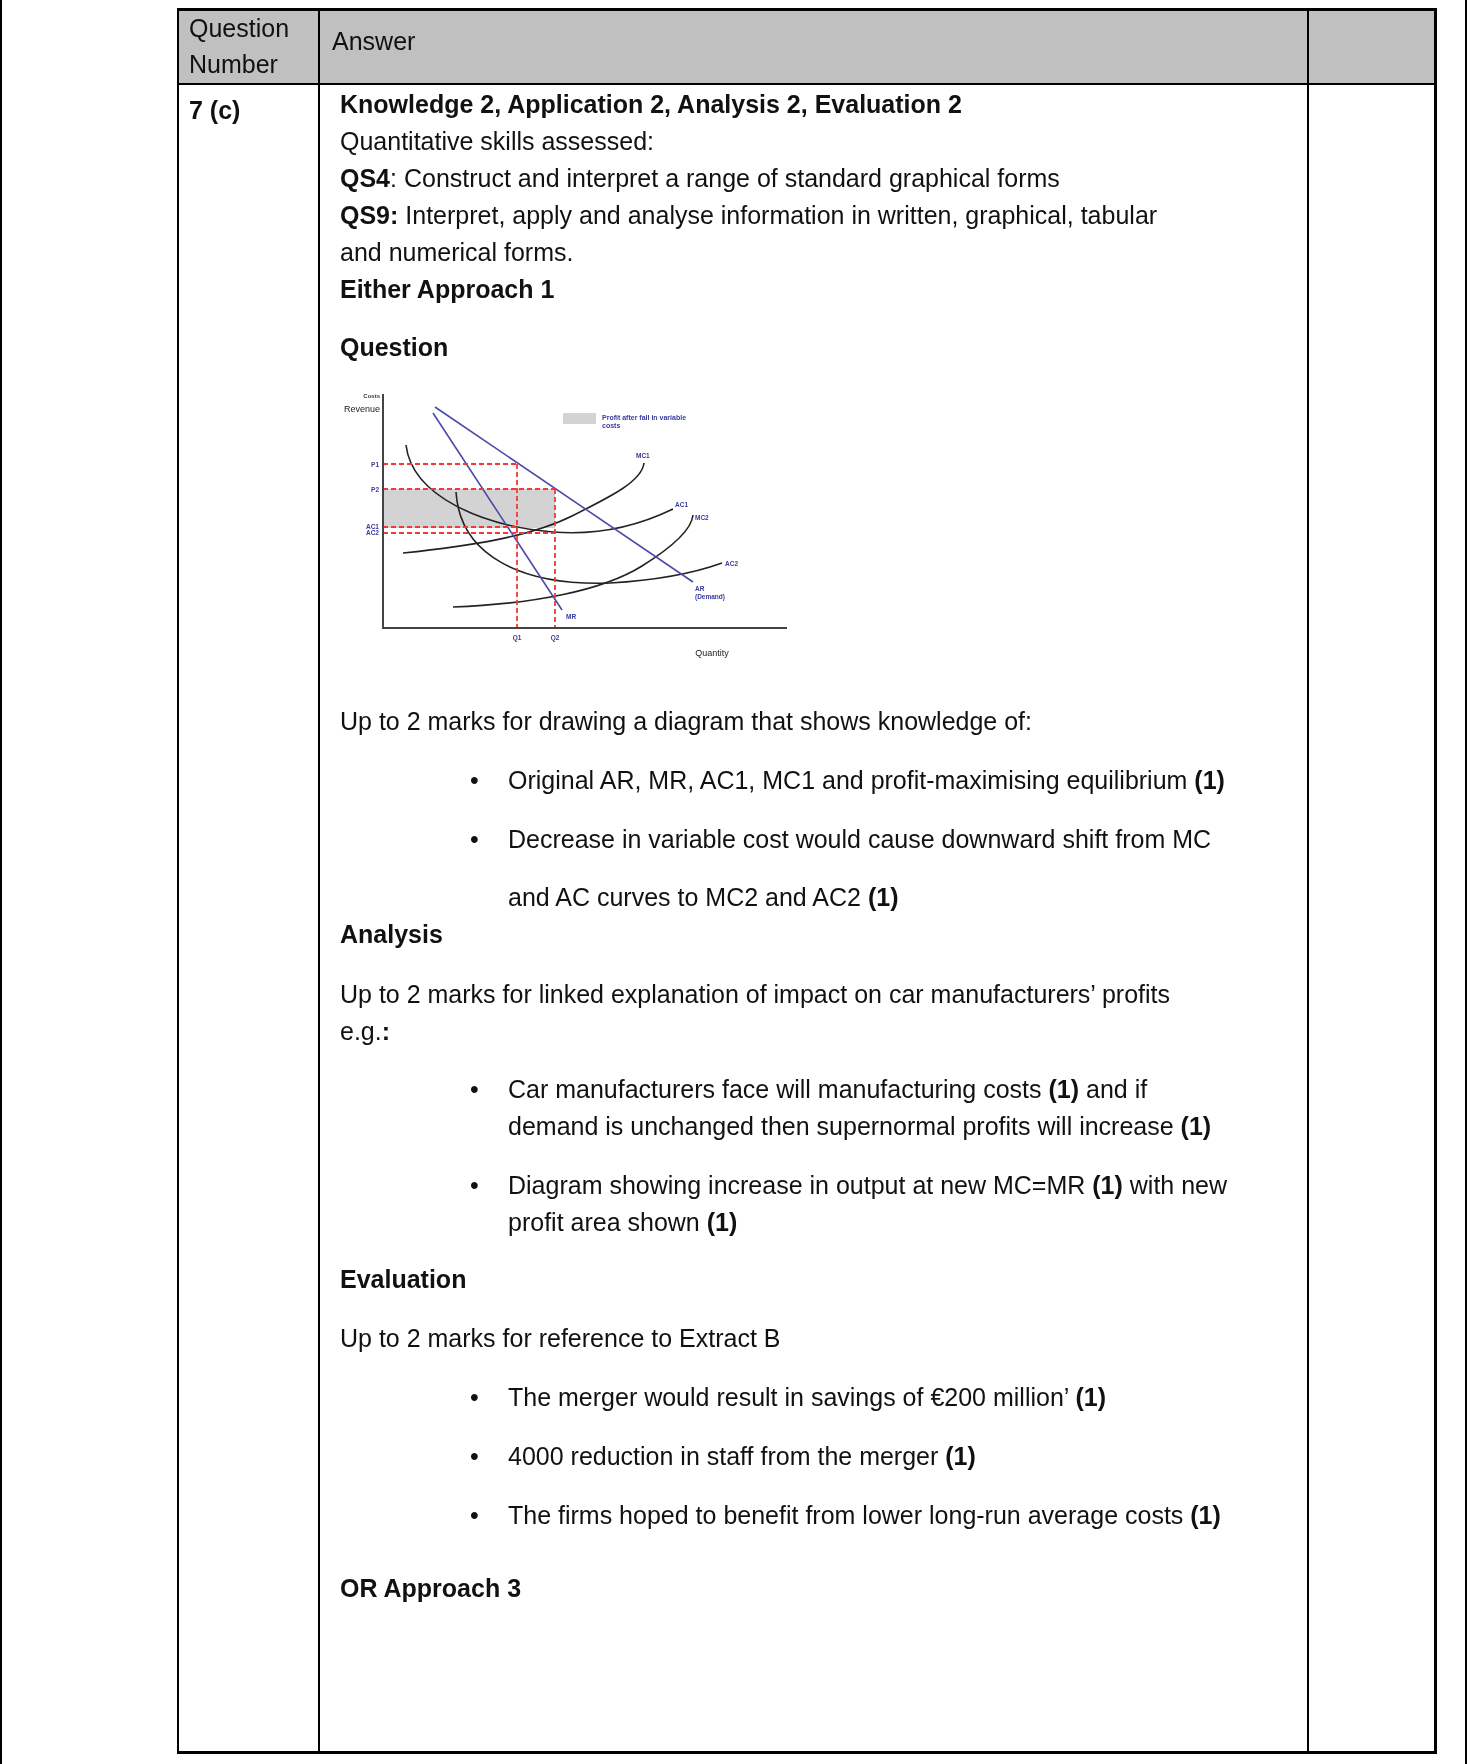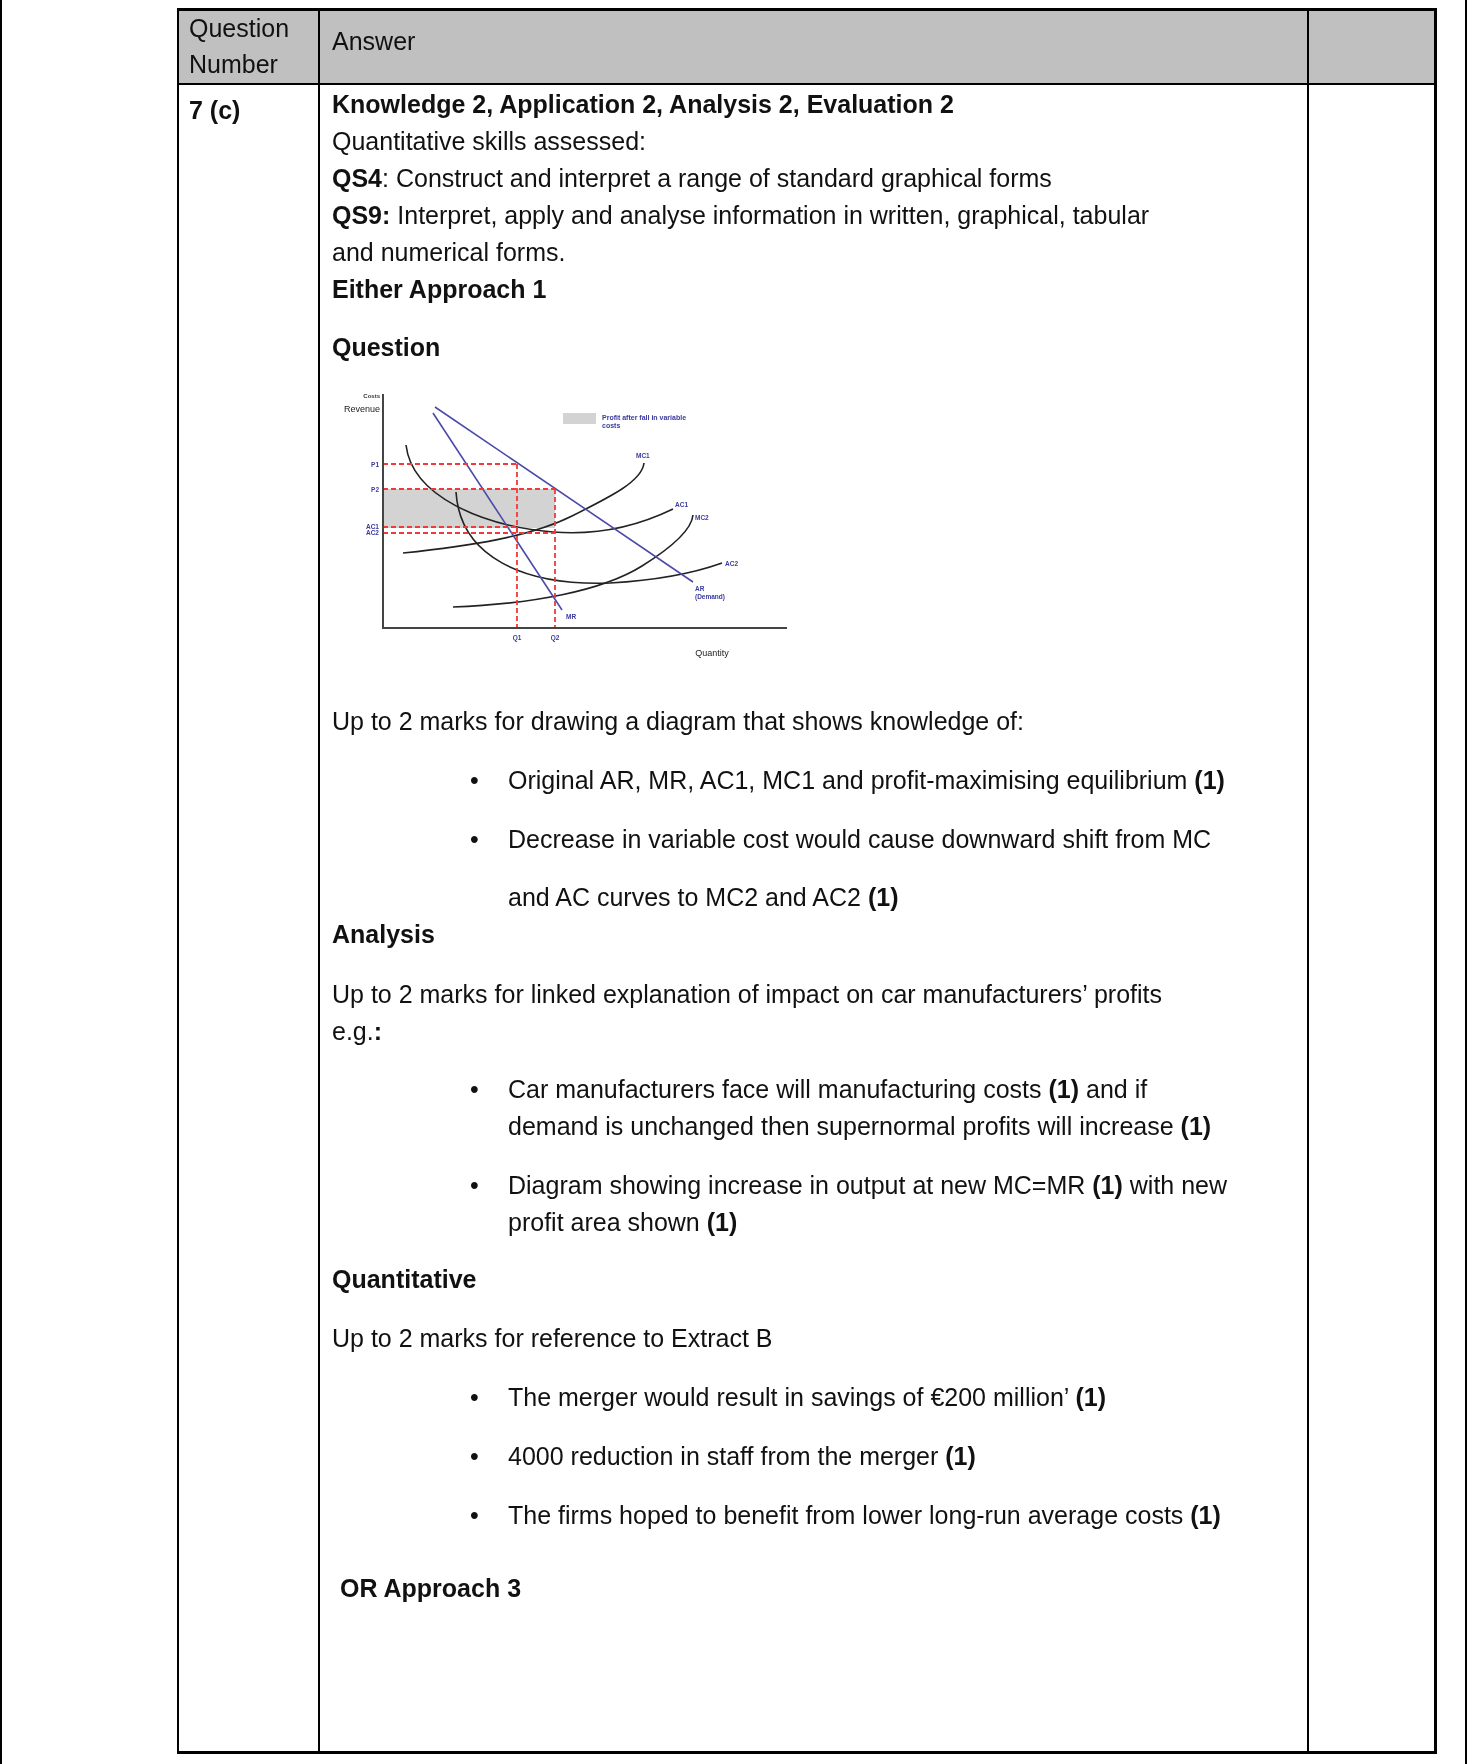--- a/index.html
+++ b/index.html
@@ -15,21 +15,21 @@
   .vline { position: absolute; background: #000; }
 
   .hdr-bg { position: absolute; left: 0; top: 0; width: 1260px; height: 76px; background: #c0c0c0; }
 
   .cell-text { position: absolute; font-size: 25px; line-height: 37px; white-space: nowrap; }
   .hdr-q { left: 12px; top: 2px; line-height: 36px; }
   .hdr-a { left: 155px; top: 15px; line-height: 36px; }
   .qnum { left: 12px; top: 84px; font-weight: bold; }
 
   .content { position: absolute; left: 155px; top: 78px; width: 975px; }
-  .line { position: absolute; left: 0; font-size: 25px; line-height: 37px; white-space: nowrap; }
+  .line { position: absolute; left: 8px; font-size: 25px; line-height: 37px; white-space: nowrap; }
   .b { font-weight: bold; }
   .bullet { position: absolute; font-size: 25px; line-height: 37px; }
   .bullet .dot { position: absolute; left: 0; top: 0; width: 30px; }
   .bullet .txt { position: absolute; left: 38px; top: 0; white-space: nowrap; }
 
   .diagram { position: absolute; left: 0; top: 0; }
   .diagram svg text { font-family: "Liberation Sans", sans-serif; }
 </style>
 </head>
 <body>
@@ -139,21 +139,21 @@
       <span class="dot">•</span>
       <span class="txt"><span>Car manufacturers face will manufacturing costs </span><span class="b">(1)</span><span> and if</span></span>
       <span class="txt" style="top:37px;"><span>demand is unchanged then supernormal profits will increase </span><span class="b">(1)</span></span>
     </div>
     <div class="bullet" style="left:138px;top:1081px;width:840px;">
       <span class="dot">•</span>
       <span class="txt"><span>Diagram showing increase in output at new MC=MR </span><span class="b">(1)</span><span> with new</span></span>
       <span class="txt" style="top:37px;"><span>profit area shown </span><span class="b">(1)</span></span>
     </div>
 
-    <div class="line b" style="top:1175px;">Quantitative</div>
+    <div class="line b" style="top:1175px;">Evaluation</div>
     <div class="line" style="top:1234px;">Up to 2 marks for reference to Extract B</div>
     <div class="bullet" style="left:138px;top:1293px;width:840px;">
       <span class="dot">•</span>
       <span class="txt"><span>The merger would result in savings of €200 million’ </span><span class="b">(1)</span></span>
     </div>
     <div class="bullet" style="left:138px;top:1352px;width:840px;">
       <span class="dot">•</span>
       <span class="txt"><span>4000 reduction in staff from the merger </span><span class="b">(1)</span></span>
     </div>
     <div class="bullet" style="left:138px;top:1411px;width:840px;">

